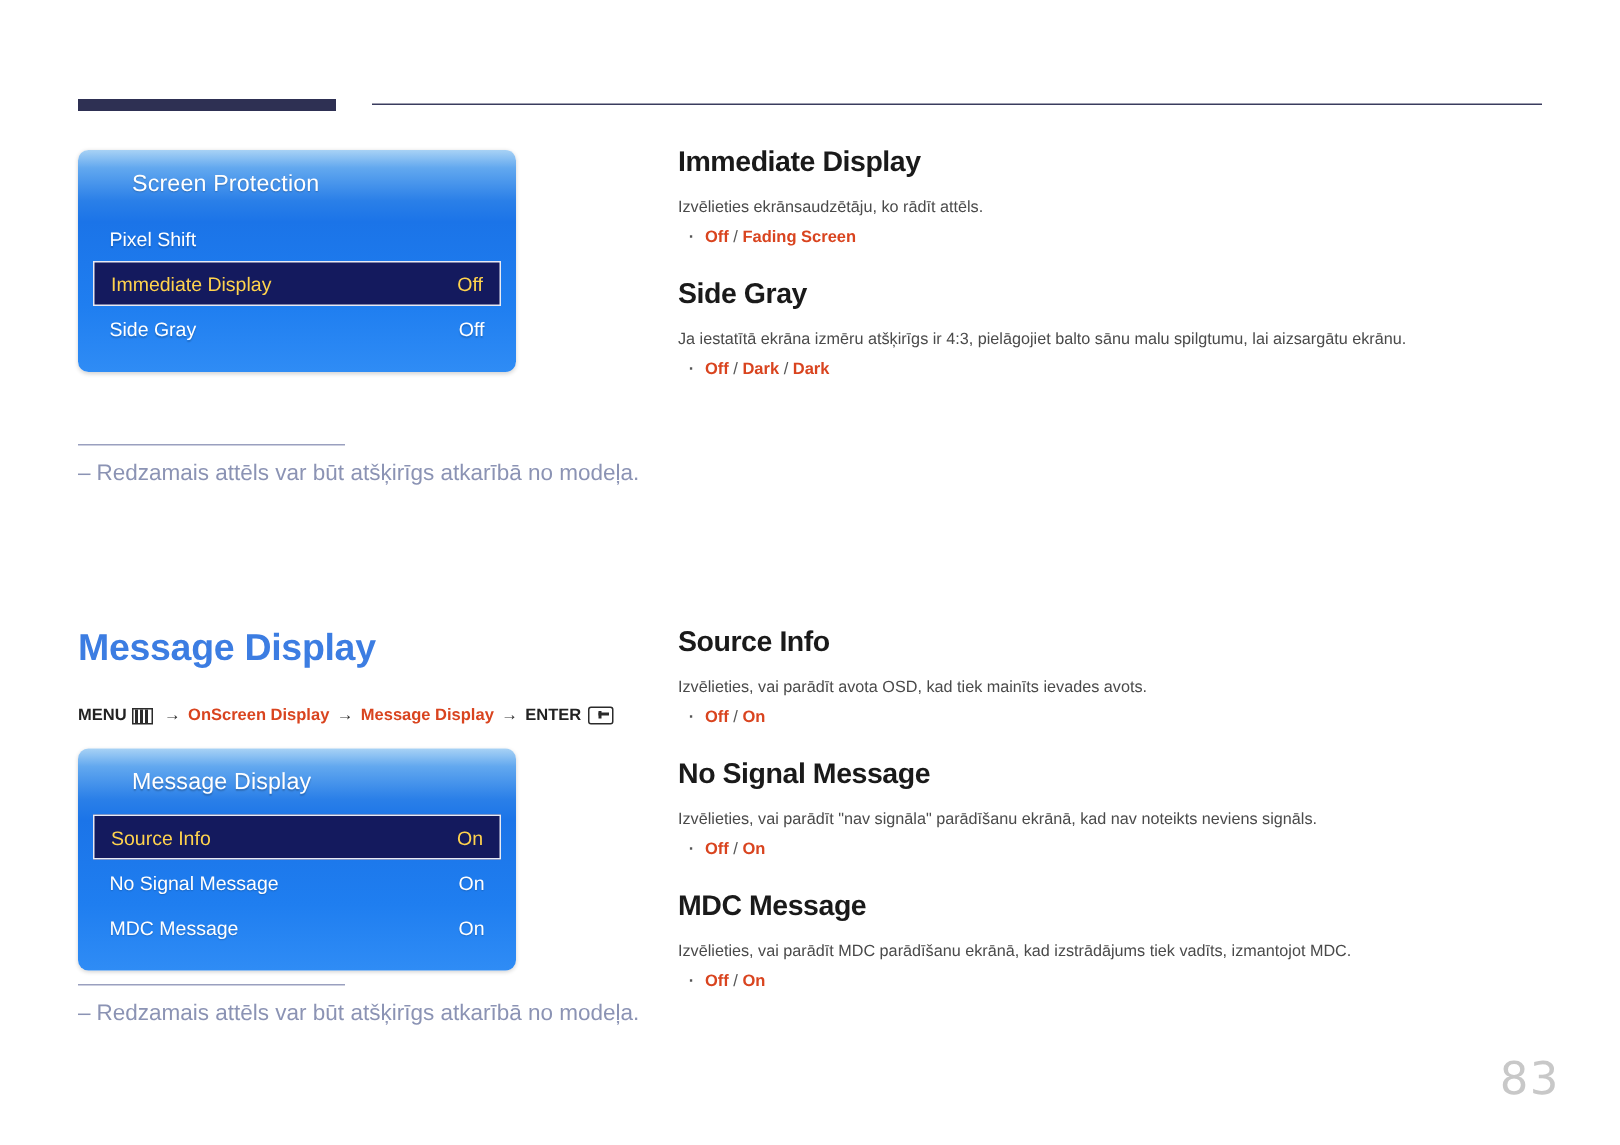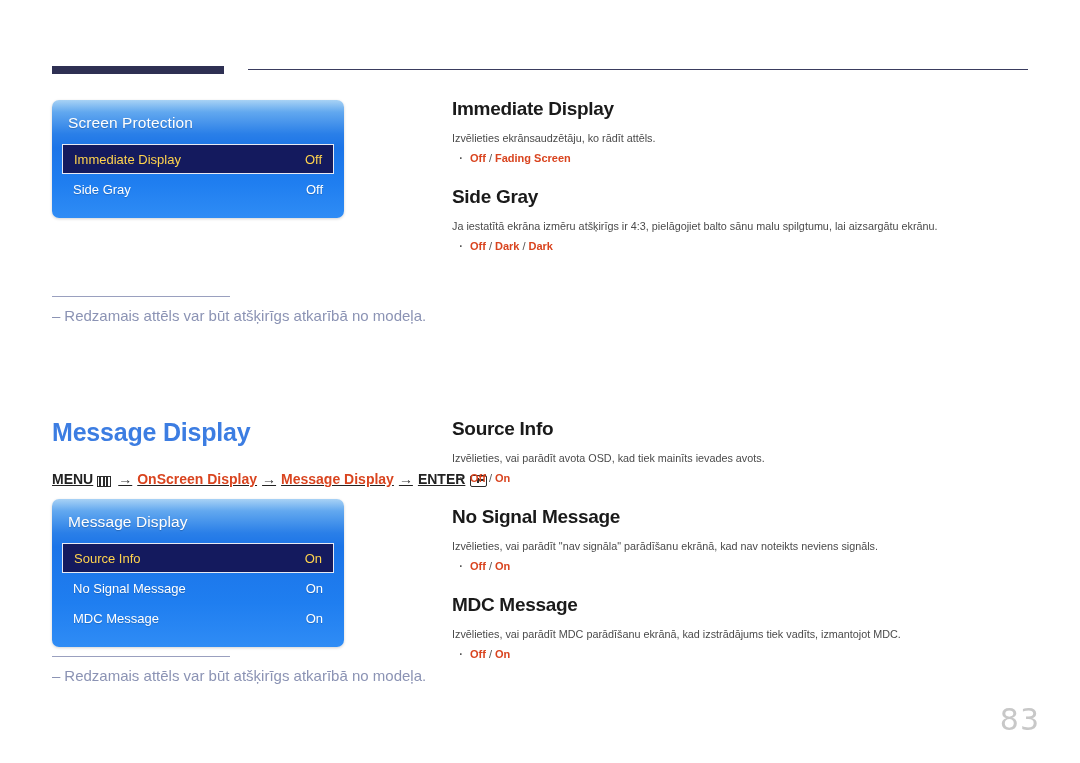--- a/index.html
+++ b/index.html
@@ -45,21 +45,21 @@
         #2a7fe8 34px,
         #1b74e8 48px,
         #1f7ef0 70%,
         #2f8cf5 100%);
     box-shadow: 0 1px 3px rgba(0,0,0,0.18);
     padding-bottom: 14px;
   }
   .osd-title {
     color: #ffffff;
     font-size: 15.5px;
-    padding: 14px 0 12px 16px;
+    padding: 14px 0 12px 36px;
     letter-spacing: 0.1px;
     text-shadow: 0 1px 1px rgba(0,0,0,0.22);
   }
   .osd-row {
     position: relative;
     height: 30px;
     margin: 0 10px;
     display: flex;
     align-items: center;
     justify-content: space-between;
@@ -109,27 +109,26 @@
     font-size: 25px;
     font-weight: bold;
     letter-spacing: -0.2px;
   }
 
   
   #breadcrumb {
     position: absolute;
     left: 52px;
     top: 471px;
-    font-size: 14px;
+    font-size: 11px;
     font-weight: bold;
     color: #222222;
     display: flex;
     align-items: flex-end;
     white-space: nowrap;
-    text-decoration: underline;
   }
   #breadcrumb .crumb-red { color: #d9441f; }
   #breadcrumb .crumb-arrow {
     color: #333333;
     margin: 0 5px;
     font-weight: normal;
   }
   .icon-menu {
     display: inline-block;
     width: 14px;
@@ -234,20 +233,24 @@
 </style>
 </head>
 <body>
 
 <div id="header-bar"></div>
 <div id="header-rule"></div>
 
 <div class="osd-panel" id="panel-screen-protection">
   <div class="osd-title">Screen Protection</div>
 
+  <div class="osd-row">
+    <span>Pixel Shift</span>
+    <span class="osd-val"></span>
+  </div>
 
 
   <div class="osd-row selected">
     <span>Immediate Display</span>
     <span class="osd-val">Off</span>
   </div>
 
   <div class="osd-row">
     <span>Side Gray</span>
     <span class="osd-val">Off</span>

